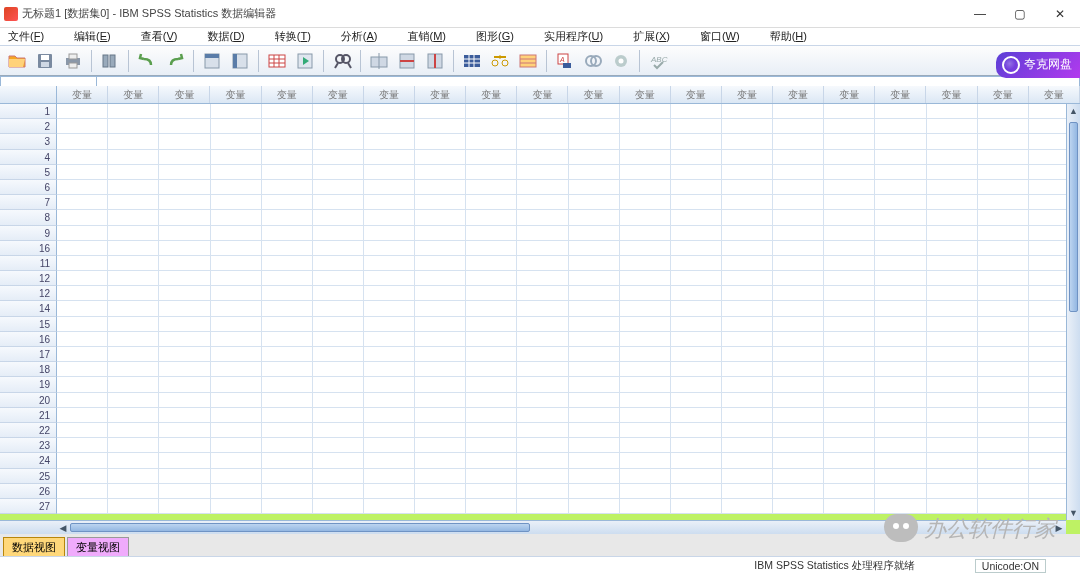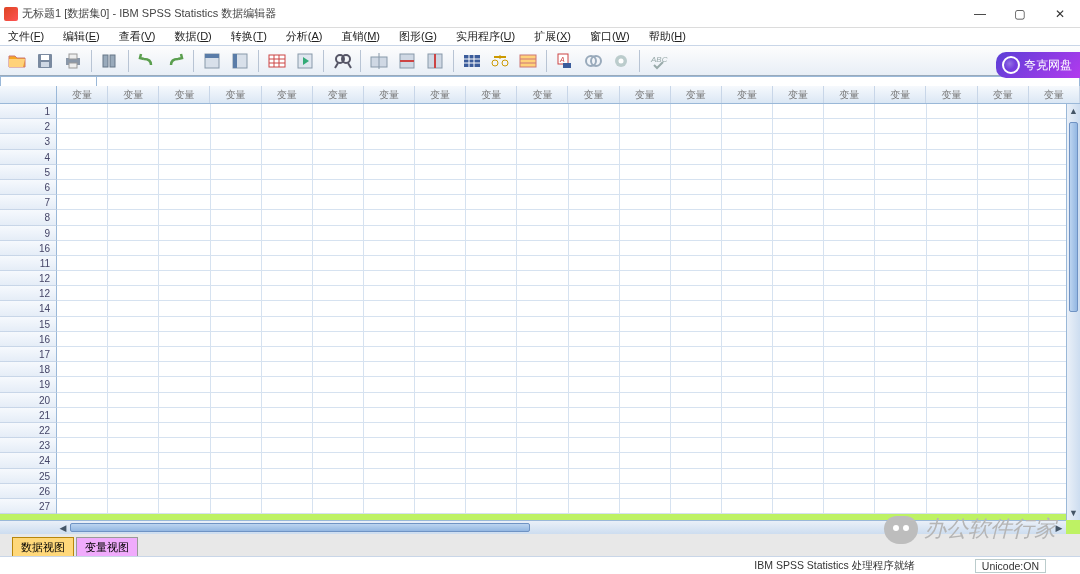--- a/index.html
+++ b/index.html
@@ -33,21 +33,21 @@
     color: #333; font-size: 12px;
     font-family: "Segoe UI Symbol", sans-serif;
   }
   .menubar {
     height: 18px;
     background: #fff;
     display: flex;
     align-items: center;
     padding-left: 2px;
     border-bottom: 1px solid #c9d6e8;
-    gap: 7px;
+    gap: 18px;
   }
   .menuitem { padding: 1px 6px; font-size: 11px; color: #222; }
   .menuitem u { text-decoration: underline; }
   .toolbar {
     height: 30px;
     background: linear-gradient(#fdfdfd,#e8eef6);
     border-bottom: 1px solid #9ab;
     display: flex;
     align-items: center;
     padding: 2px 4px;
@@ -64,21 +64,21 @@
   .tsep { width: 1px; height: 22px; background:#b8c4d4; margin:0 3px; }
   .quark {
     position: absolute;
     right: 0;
     top: 52px;
     background: linear-gradient(135deg,#5b3fd6,#b23aee);
     border-radius: 10px 0 0 10px;
     padding: 4px 8px 4px 6px;
     color: #fff;
     font-size: 12px;
-    display: flex; align-items: center; gap: 4px;
+    display: flex; gap: 4px;
     z-index: 30;
   }
   .quark .qicon{
     width:18px;height:18px;border:2px solid #fff;border-radius:50%;
     background:radial-gradient(circle at 40% 40%, #fff4, transparent 50%);
     position:relative;
   }
   .formula-row {
     height: 18px;
     background: #fff;
@@ -174,21 +174,21 @@
   .hscroll .arr{position:absolute;top:0;bottom:0;width:14px;
     display:flex;align-items:center;justify-content:center;
     font-size:9px;color:#456;}
   .hscroll .lf{left:56px;} .hscroll .rt{right:0;}
   .view-tabs {
     position: absolute;
     left: 0; bottom: 18px; right: 0;
     height: 22px;
     background: #e8e8e8;
     display: flex; align-items: flex-end;
-    padding-left: 12px;
+    padding-left: 3px;
   }
   .vtab {
     padding: 2px 8px;
     font-size: 11px;
     border: 1px solid #999;
     border-bottom: none;
     background: #f0abfc;
     margin-right: 2px;
     position: relative;
     top: 1px;
@@ -205,21 +205,21 @@
     border-top: 1px solid #c9d6e8;
     display: flex; align-items: center;
     font-size: 10.5px;
     color: #333;
   }
   .statusbar .sp1{flex:1;}
   .statusbar .box{border:1px solid #bcc; padding:0 6px; margin-right:4px;}
   .watermark{
     position:absolute; right:24px; bottom:30px;
     color:#b5b5b5; font-size:22px;
-    display:flex;align-items:flex-end;gap:6px;
+    display:flex;align-items:flex-start;gap:6px;
     pointer-events:none; z-index:40;
     font-style: italic;
   }
   .watermark .wm-icon{
     width:34px;height:28px;border-radius:15px 15px 18px 18px;
     background:#bdbdbd;position:relative;
   }
   .watermark .wm-icon::before,.watermark .wm-icon::after{
     content:'';position:absolute;width:6px;height:6px;background:#fff;border-radius:50%;top:9px;
   }

